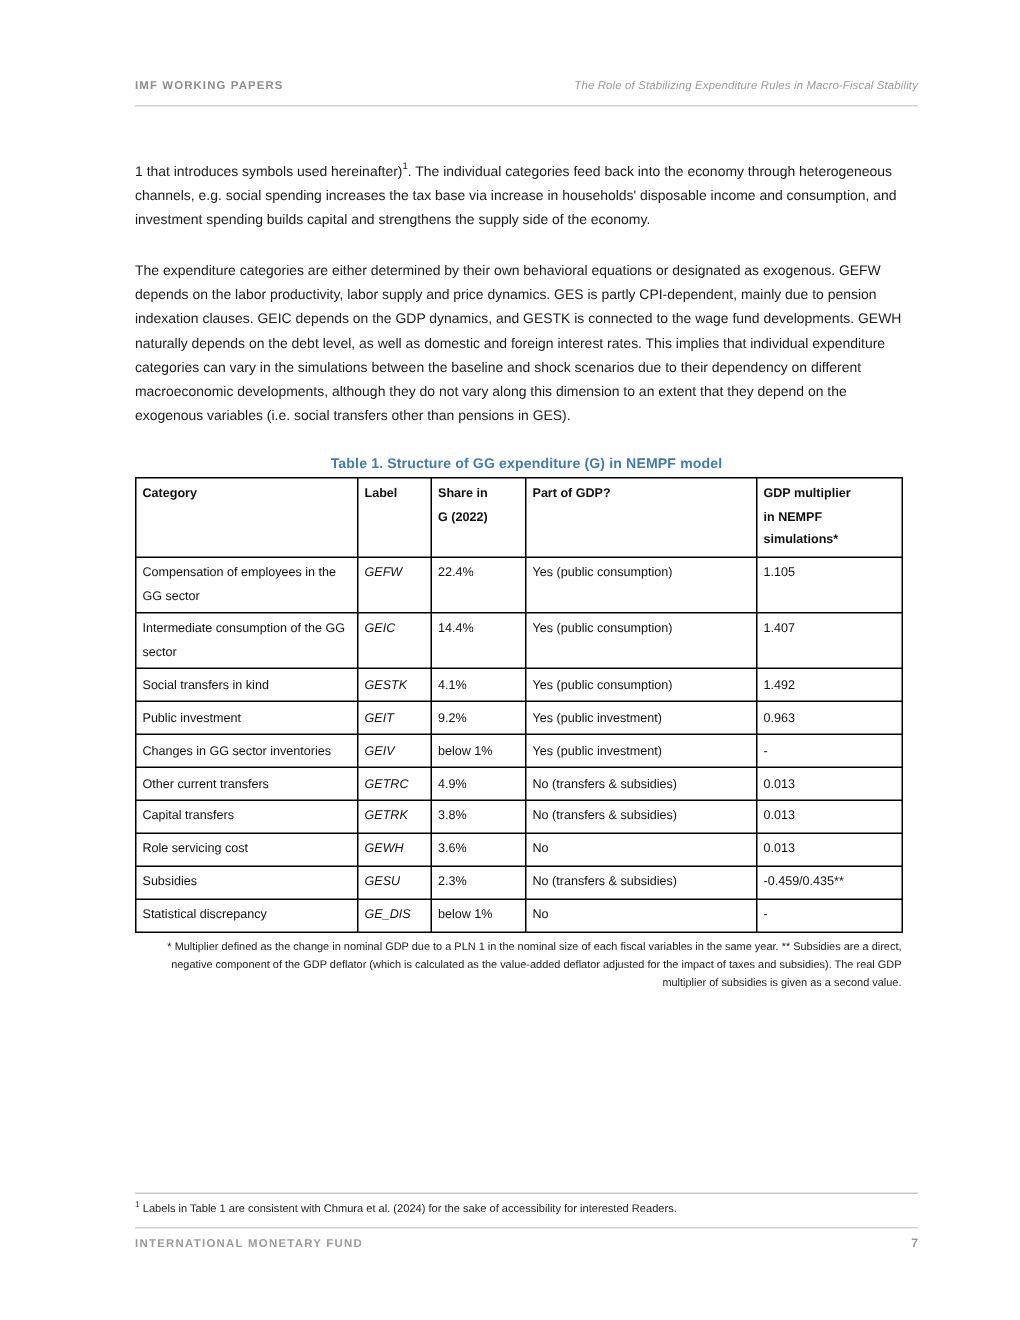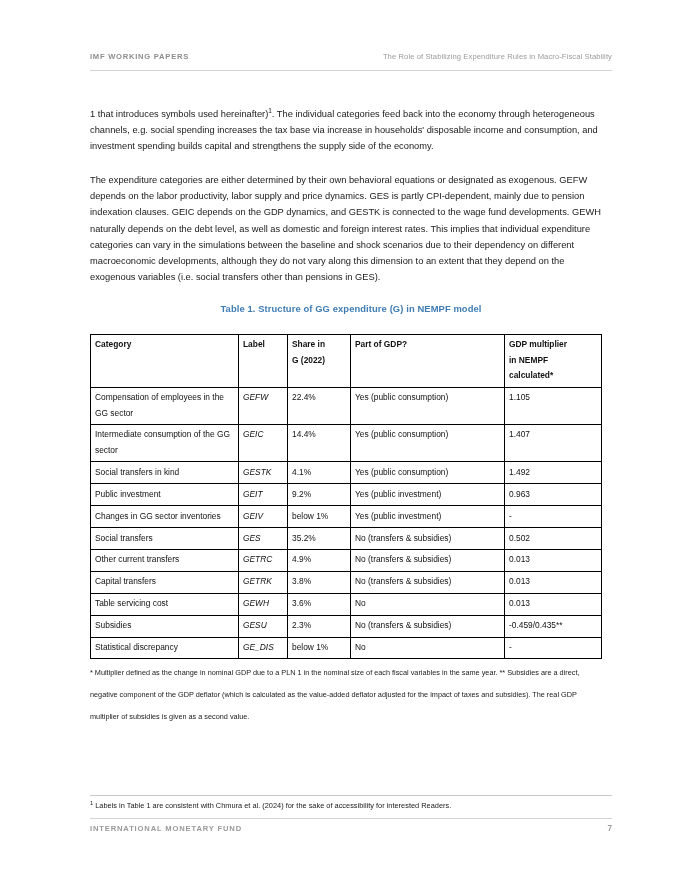--- a/index.html
+++ b/index.html
@@ -40,20 +40,21 @@
     letter-spacing: 0.75px;
     color: #8d8d8d;
     text-transform: uppercase;
     white-space: nowrap;
   }
   .run-header-right {
     font-size: 7.6px;
     color: #9a9a9a;
     letter-spacing: 0.1px;
     white-space: nowrap;
+    font-style: italic;
   }
   .header-rule {
     position: absolute;
     left: 78px;
     top: 70px;
     width: 522px;
     height: 1px;
     background: #d2d2d2;
   }
 
@@ -68,21 +69,21 @@
     margin: 0 0 18px 0;
     font-size: 9.3px;
     line-height: 16.1px;
     color: #1a1a1a;
     text-align: left;
   }
   sup.fn { font-size: 6.4px; vertical-align: super; line-height: 0; }
 
   
   .table-caption {
-    margin: 7px 0 20px 0;
+    margin: 7px 0 4px 0;
     text-align: center;
     font-size: 9.4px;
     font-weight: bold;
     color: #3f7cb4;
     letter-spacing: 0.1px;
   }
 
   
   table.gg {
     border-collapse: collapse;
@@ -112,23 +113,23 @@
   col.c4 { width: 154px; }
   col.c5 { width: 97px; }
 
   .hdr-row th { height: 48px; margin-top: 44px; }
 
   
   .table-note {
     width: 511px;
     margin: 3px 0 0 0;
     font-size: 7.3px;
-    line-height: 22px;
+    line-height: 12px;
     color: #1a1a1a;
-    text-align: left;
+    text-align: right;
   }
 
   
   .footnote-area {
     position: absolute;
     left: 78px;
     top: 795px;
     width: 522px;
   }
   .footnote-rule {
@@ -203,21 +204,21 @@
           <col class="c3">
           <col class="c4">
           <col class="c5">
       </colgroup>
       <thead>
         <tr class="hdr-row">
           <th>Category</th>
           <th>Label</th>
           <th><span>Share in</span><br><span>G (2022)</span></th>
           <th>Part of GDP?</th>
-          <th><span>GDP multiplier</span><br><span>in NEMPF</span><br><span>calculated*</span></th>
+          <th><span>GDP multiplier</span><br><span>in NEMPF</span><br><span>simulations*</span></th>
         </tr>
       </thead>
       <tbody>
         <tr>
           <td>Compensation of employees in the GG sector</td>
           <td class="lbl">GEFW</td>
           <td>22.4%</td>
           <td>Yes (public consumption)</td>
           <td>1.105</td>
         </tr>
@@ -243,42 +244,35 @@
           <td>0.963</td>
         </tr>
         <tr>
           <td>Changes in GG sector inventories</td>
           <td class="lbl">GEIV</td>
           <td>below 1%</td>
           <td>Yes (public investment)</td>
           <td>-</td>
         </tr>
         <tr>
-          <td>Social transfers</td>
-          <td class="lbl">GES</td>
-          <td>35.2%</td>
-          <td>No (transfers &amp; subsidies)</td>
-          <td>0.502</td>
-        </tr>
-        <tr>
           <td>Other current transfers</td>
           <td class="lbl">GETRC</td>
           <td>4.9%</td>
           <td>No (transfers &amp; subsidies)</td>
           <td>0.013</td>
         </tr>
         <tr>
           <td>Capital transfers</td>
           <td class="lbl">GETRK</td>
           <td>3.8%</td>
           <td>No (transfers &amp; subsidies)</td>
           <td>0.013</td>
         </tr>
         <tr>
-          <td>Table servicing cost</td>
+          <td>Role servicing cost</td>
           <td class="lbl">GEWH</td>
           <td>3.6%</td>
           <td>No</td>
           <td>0.013</td>
         </tr>
         <tr>
           <td>Subsidies</td>
           <td class="lbl">GESU</td>
           <td>2.3%</td>
           <td>No (transfers &amp; subsidies)</td>

